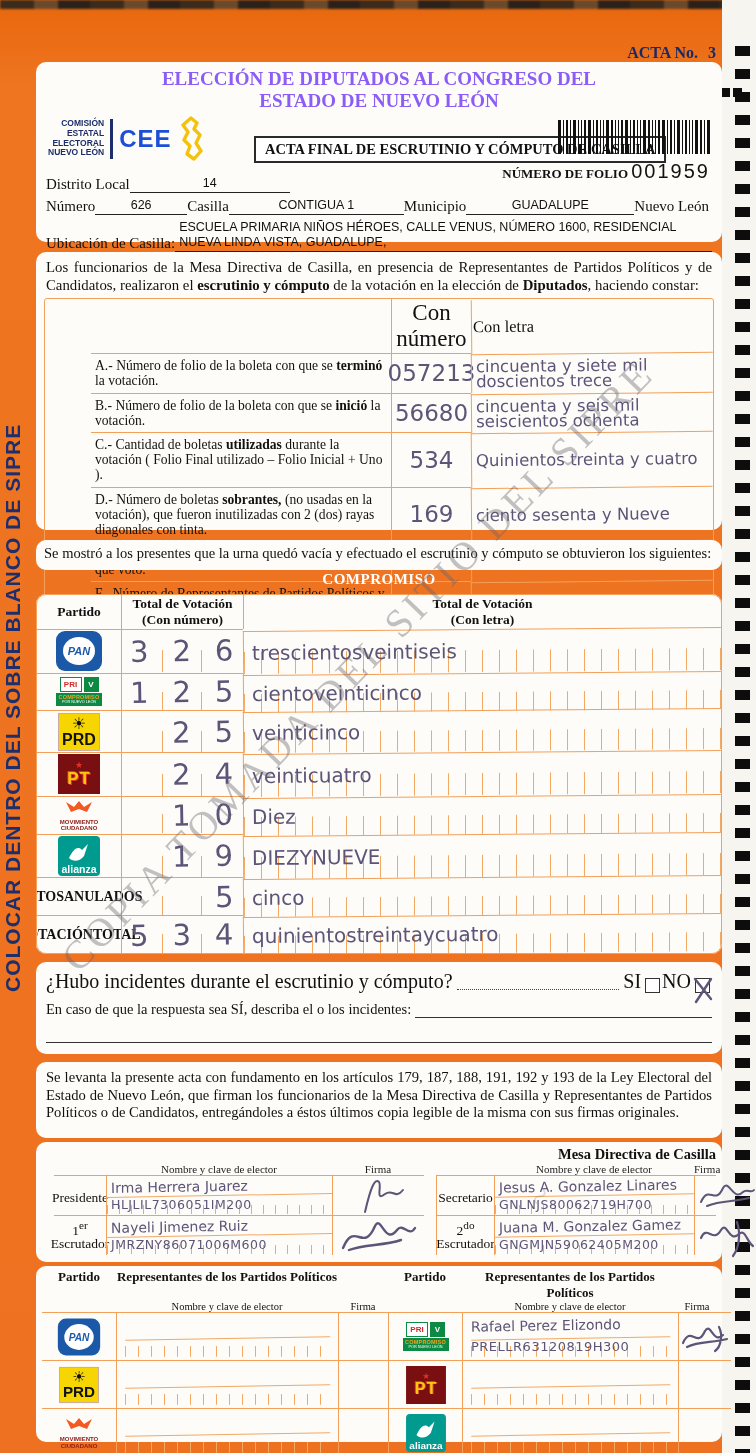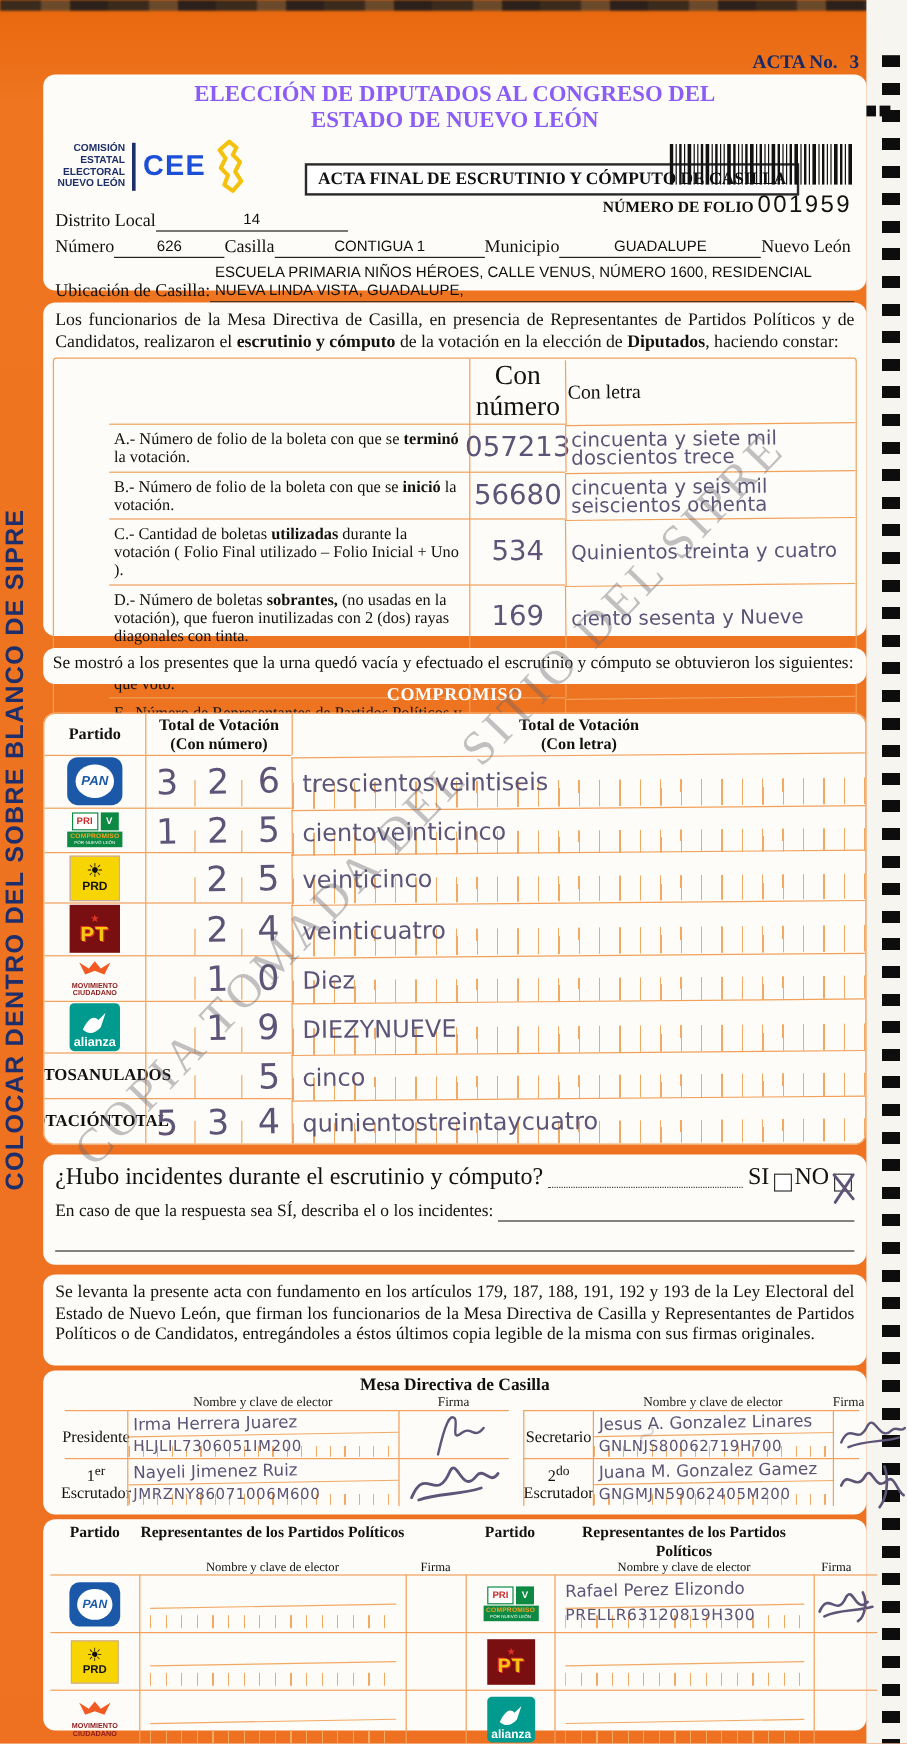--- a/index.html
+++ b/index.html
@@ -96,41 +96,41 @@
   .pri .tops{display:flex;gap:2px;}
   .pri .pribx{width:22px;height:15px;border:1px solid #0c8a43;background:#fff;display:flex;align-items:center;justify-content:center;
     font-family:"Liberation Sans",sans-serif;font-weight:800;font-size:8px;color:#d02b2b;}
   .pri .pvem{width:15px;height:15px;background:#0c8a43;color:#fff;display:flex;align-items:center;justify-content:center;
     font-family:"Liberation Sans",sans-serif;font-weight:800;font-size:8px;}
   .pri .band{margin-top:1px;width:46px;background:#0c8a43;text-align:center;padding:1px 0 2px;}
   .pri .band b{display:block;font-family:"Liberation Sans",sans-serif;font-size:5.5px;color:#f6a21c;letter-spacing:.2px;}
   .pri .band s{display:block;text-decoration:none;font-family:"Liberation Sans",sans-serif;font-size:3.8px;color:#fff;}
   .prd{width:42px;height:38px;background:#f7d500;border:1px solid #caa;display:flex;flex-direction:column;align-items:center;justify-content:center;}
   .prd .sun{font-size:16px;line-height:1;color:#111;}
-  .prd b{font-family:"Liberation Sans",sans-serif;font-size:10px;color:#111;line-height:1;}
+  .prd b{font-family:"Liberation Sans",sans-serif;font-size:16px;color:#111;line-height:1;}
   .pt{width:42px;height:40px;background:#7a0f12;display:flex;flex-direction:column;align-items:center;justify-content:center;}
   .pt .st{color:#e03327;font-size:9px;line-height:.8;}
   .pt b{font-family:"Liberation Sans",sans-serif;font-size:17px;color:#f8c80e;letter-spacing:1px;
     text-shadow:1px 1px 0 #e03327,-1px -1px 0 #e03327;line-height:1;}
   .mc{display:flex;flex-direction:column;align-items:center;}
   .mc b{font-family:"Liberation Sans",sans-serif;font-size:6px;color:#8d1a1a;line-height:1.1;text-align:center;}
   .ali{width:42px;height:40px;background:#009a8f;border-radius:4px;display:flex;flex-direction:column;align-items:center;justify-content:flex-end;padding-bottom:2px;}
   .ali b{font-family:"Liberation Sans",sans-serif;font-size:10.5px;color:#fff;line-height:1;}
   
   .q-line{display:flex;align-items:flex-end;font-size:20px;}
   .dots{flex:1;border-bottom:1.6px dotted #444;margin:0 4px 3px;}
   .chk{position:relative;width:15px;height:15px;border:1.4px solid #333;margin:0 2px 0 4px;display:inline-block;background:#fff;}
   .chk svg{position:absolute;left:-3px;top:-2px;overflow:visible;}
   .desc-line{display:flex;align-items:flex-end;font-size:14.5px;margin-top:8px;}
   .desc-line .ln{flex:1;border-bottom:1.2px solid #333;margin-left:4px;}
   .blank-ln{border-bottom:1.2px solid #333;height:25px;}
   
   .legal{font-size:14.6px;line-height:1.2;text-align:justify;}
   
-  .mesa-title{text-align:center;font-weight:bold;font-size:14.5px;padding-top:2px;}
+  .mesa-title{text-align:right;font-weight:bold;font-size:14.5px;padding-top:2px;}
   .mesa-head{display:grid;grid-template-columns:64px 226px 92px 70px 200px 1fr;font-size:11px;color:#222;text-align:center;}
   .mesa{display:grid;grid-template-columns:64px 226px 92px 70px 200px 1fr;}
   .mesa > div{border-top:1.2px solid #f2a05a;min-height:40px;position:relative;}
   .mesa .role{display:flex;flex-direction:column;align-items:center;justify-content:center;font-size:13.5px;line-height:1;margin-left:12px;}
   .mesa .vln{border-left:1.2px solid #f2a05a;}
   .ncell .nm{display:block;font-size:14px;height:20px;padding:2px 4px 0;border-bottom:1.1px solid #f2a964;transform:rotate(-1deg);white-space:nowrap;overflow:visible;}
   .ncell .cv{display:block;font-size:12.5px;height:18px;padding:1px 4px 0;letter-spacing:.5px;white-space:nowrap;
     background:repeating-linear-gradient(90deg,#f2a964 0 1px,transparent 1px 12px) 0 100%/100% 50% no-repeat;}
   .sig{position:absolute;left:2px;top:0;}
   

